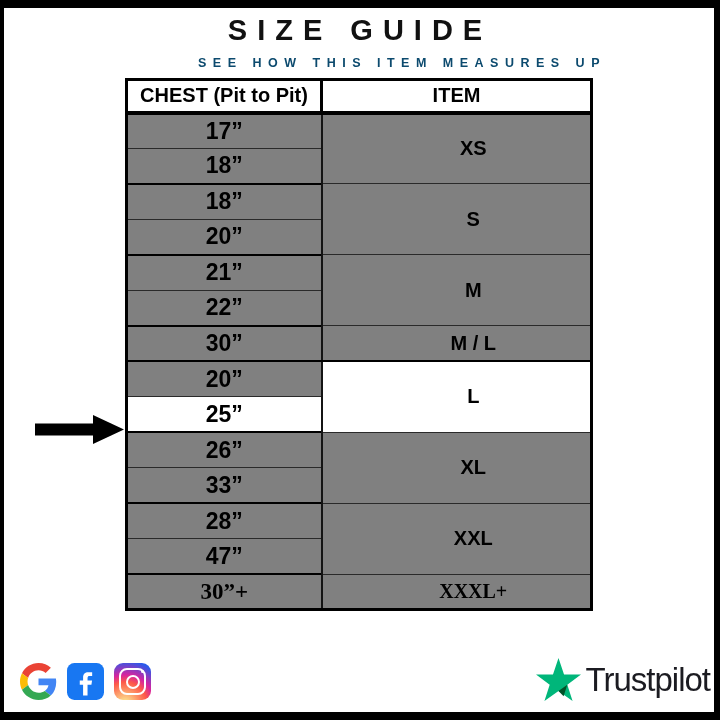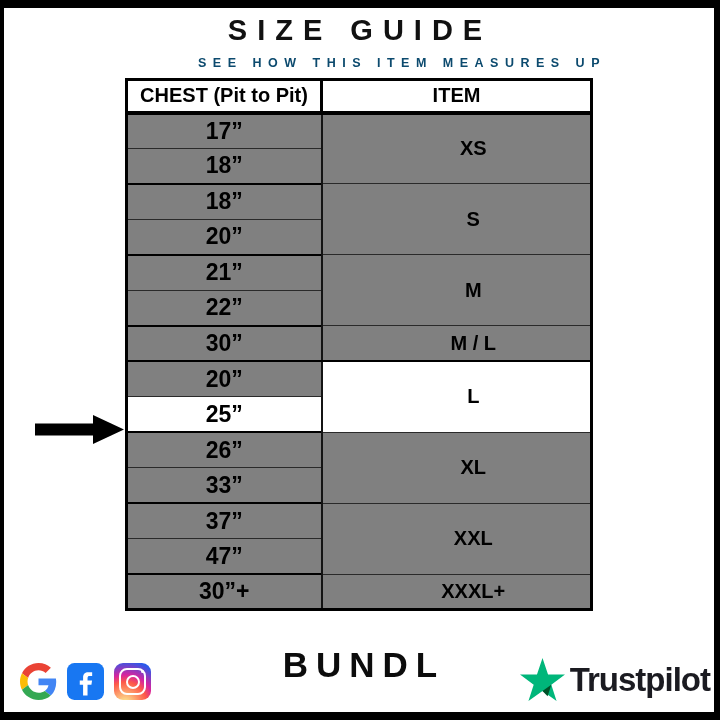--- a/index.html
+++ b/index.html
@@ -21,40 +21,40 @@
                    border:3px solid #000; border-bottom:4px solid #000; text-align:center; }
   .size-table td { height:35.5px; text-align:center; vertical-align:middle; color:#000;
                    background:var(--row-gray,#808080);
                    border-left:2px solid #141414; border-right:2px solid #141414;
                    border-top:1.2px solid #2a2a2a; border-bottom:1.2px solid #2a2a2a; }
   .size-table td.chest-cell { font-size:23px; font-weight:700; }
   .size-table td.size-cell  { font-size:20px; font-weight:700;padding-left:34px; }
   .size-table tr.group-end td { border-bottom:2.6px solid #000; }
   .size-table td.highlight { background:var(--highlight,#ffffff); }
   .size-table { border:3px solid #000; }
-  .size-table tbody tr:last-child td { border-bottom:3px solid #000; }
+  .size-table tbody tr:last-child td { border-bottom:3px solid #000;font-family:Liberation Serif, serif; }
 
   .arrow { position:absolute; left:35px; top:415px; width:89px; height:29px; }
 
   .social { position:absolute; left:20px; top:663px; display:flex; gap:10px; align-items:center; }
   .social svg, .social .ig { width:37px; height:37px; display:block; }
   .ig { border-radius:9px; position:relative;
         background:radial-gradient(circle at 30% 110%, #fdf497 0%, #fd5949 45%, #d6249f 60%, #285AEB 90%); }
   .ig .cam { position:absolute; inset:5px; border:2.6px solid #fff; border-radius:8px; }
   .ig .lens { position:absolute; left:50%; top:50%; width:14px; height:14px; margin:-7px 0 0 -7px;
               border:2.6px solid #fff; border-radius:50%; }
   .ig .dot { position:absolute; right:7px; top:7px; width:3.4px; height:3.4px; border-radius:50%; background:#fff; }
 
   .brand { position:absolute; left:0; width:100%; top:647px; text-align:center; color:#0c0c0c; }
   .brand-name { font-size:35px; font-weight:800; letter-spacing:8px; text-indent:8px; line-height:1.05; }
   .brand-sub  { font-size:11px; font-weight:700; letter-spacing:4.6px; text-indent:4.6px; margin-top:2px; }
 
   .trustpilot { position:absolute; right:10px; top:657px; display:flex; align-items:center; gap:5px; }
   .trustpilot svg { width:45px; height:45px; display:block; }
-  .tp-label { font-size:33px; font-weight:700; color:#1b1b21; letter-spacing:-1px; }
+  .tp-label { font-size:33px; font-weight:400; color:#1b1b21; letter-spacing:-1px; }
 </style>
 </head>
 <body>
 
 <div id="canvas">
   <div class="frame"></div>
 
   <div class="title">SIZE GUIDE</div>
   <div class="subtitle">SEE HOW THIS ITEM MEASURES UP</div>
 
@@ -103,21 +103,21 @@
           <td class="chest-cell highlight">25”</td>
         </tr>
         <tr>
           <td class="chest-cell">26”</td>
           <td class="size-cell" rowspan="2">XL</td>
         </tr>
         <tr class="group-end">
           <td class="chest-cell">33”</td>
         </tr>
         <tr>
-          <td class="chest-cell">37”</td>
+          <td class="chest-cell">28”</td>
           <td class="size-cell" rowspan="2">XXL</td>
         </tr>
         <tr class="group-end">
           <td class="chest-cell">47”</td>
         </tr>
         <tr class="group-end">
           <td class="chest-cell">30”+</td>
           <td class="size-cell" rowspan="1">XXXL+</td>
         </tr>
       </tbody>
@@ -141,21 +141,20 @@
       <path fill="#fff" d="M27.2 14h-3.1c-1 0-1.9.7-1.9 2.3V19h4.9l-.7 4.6h-4.2V35h-4.8V23.6H13.8V19h3.6v-3.3c0-3.7 2.2-5.7 5.5-5.7h4.3z"></path>
     </svg>
     <div class="ig">
       <div class="cam"></div>
       <div class="lens"></div>
       <div class="dot"></div>
     </div>
   </div>
 
   <div class="brand">
-    <div class="brand-name">BUNDL</div>
   </div>
 
   <div class="trustpilot">
     <svg viewBox="0 0 48 46">
       <polygon fill="var(--tp-green,#00B67A)" points="24,0 29.9,17.6 48,17.6 33.4,28.5 39,46 24,35.2 9,46 14.6,28.5 0,17.6 18.1,17.6"></polygon>
       <polygon fill="var(--tp-dark,#005128)" points="24,35.2 33.4,28.5 29.4,40.8"></polygon>
     </svg>
     <span class="tp-label">Trustpilot</span>
   </div>
 </div>

